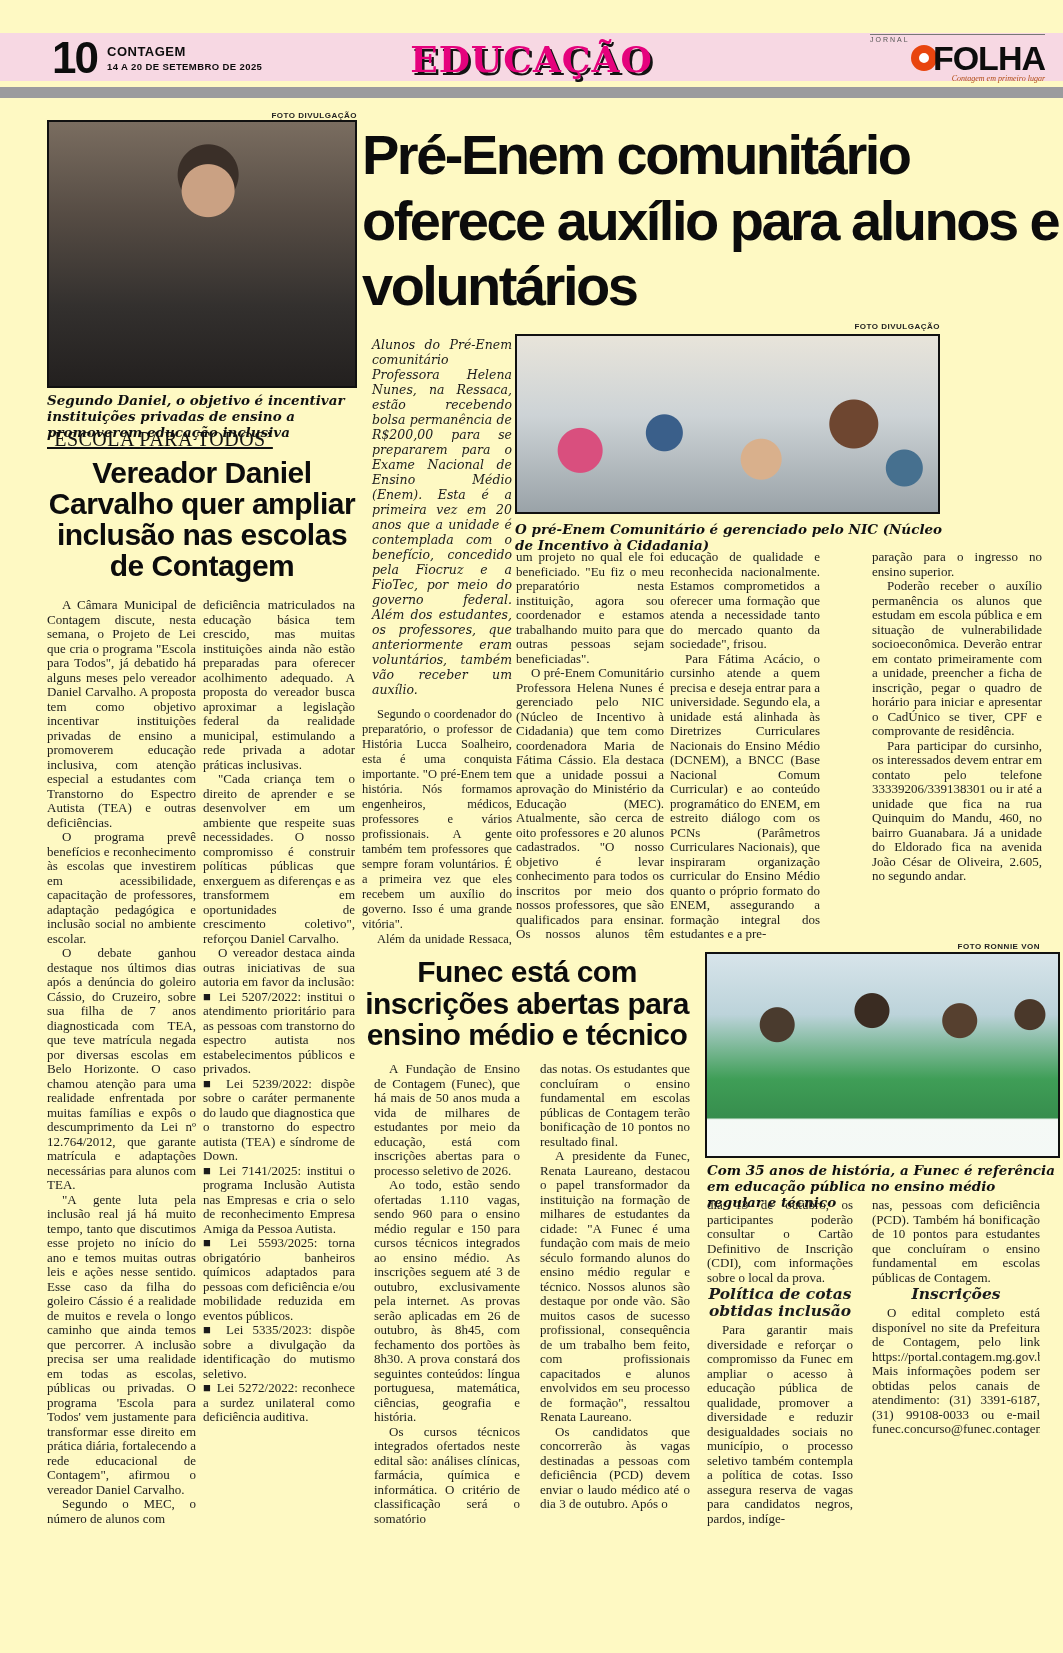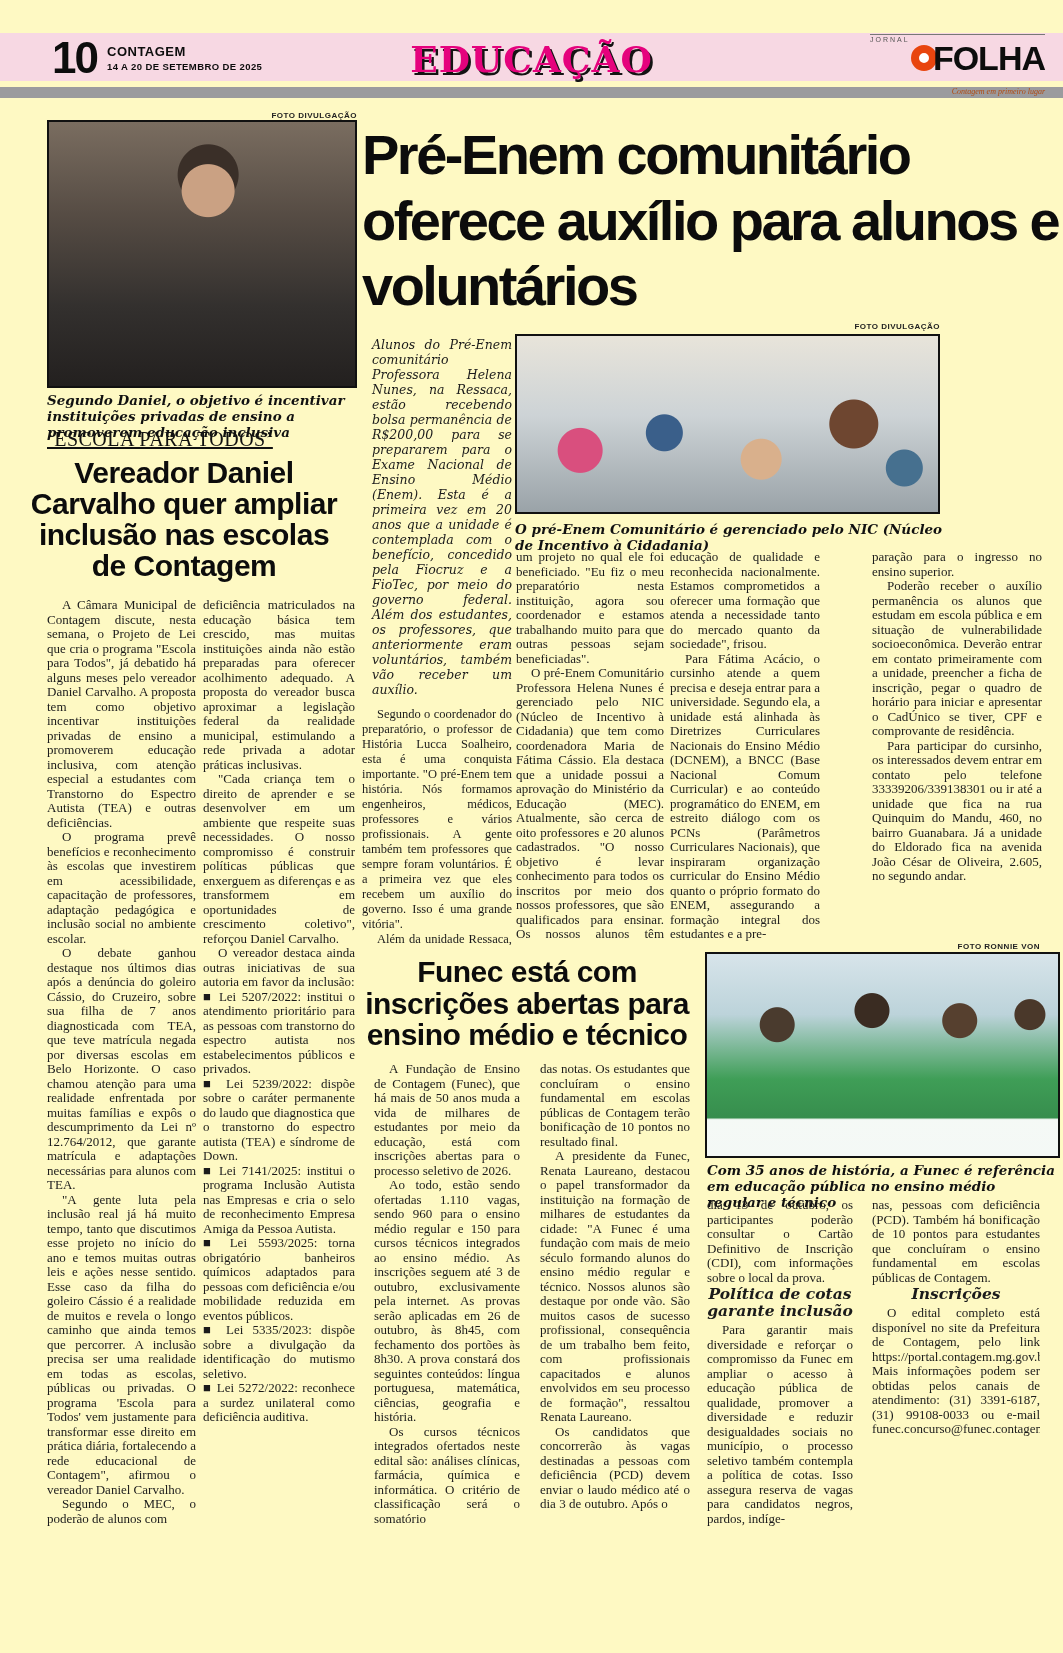--- a/index.html
+++ b/index.html
@@ -19,21 +19,21 @@
              font-family:"DejaVu Serif", serif; font-weight:900; font-size:36px; letter-spacing:1px;
              color:#e5027d; text-shadow:2.5px 2.5px 0 #141414; }
   .brand { position:absolute; right:18px; top:34px; width:175px; text-align:right; }
   .brand-pre { font-family:"Liberation Sans",sans-serif; font-size:7px; letter-spacing:2px;
              color:#555; text-align:left; border-top:1px solid #777; padding-top:1px; }
   .brand-row { display:flex; align-items:center; justify-content:flex-end; margin-top:0px;text-align:right; }
   .brand-o { width:26px; height:26px; border:8px solid #e8450f; border-radius:50%;
              display:inline-block; margin-right:-4px; background:#fff; }
   .brand-name { font-family:"Liberation Sans",sans-serif; font-weight:900; font-size:34px;
              letter-spacing:-1px; color:#0d0d0d; line-height:30px; }
-  .brand-tag { font-size:8px; color:#b0490f; font-style:italic; margin-top:14px; }
+  .brand-tag { font-size:8px; color:#b0490f; font-style:italic; margin-top:1px; }
 
   
   .abs { position:absolute; }
   .photo { border:2px solid #111; }
   .credit { font-family:"Liberation Sans",sans-serif; font-weight:700; font-size:8px;
             letter-spacing:.5px; color:#222; text-align:right; }
   .caption { font-family:"DejaVu Serif",serif; font-weight:700; font-style:italic;
              font-size:13.5px; line-height:1.18; color:#111; }
   .kicker { font-family:"Liberation Serif",serif; font-size:20px; letter-spacing:.5px;
             color:#111; text-decoration:underline; }
@@ -92,27 +92,27 @@
       <span class="brand-o"></span>
       <span class="brand-name">FOLHA</span>
     </div>
     <div class="brand-tag">Contagem em primeiro lugar</div>
   </div>
 
   <div class="abs credit" style="left:47px; top:111px; width:310px;">FOTO DIVULGAÇÃO</div>
   <div class="abs photo ph-daniel" style="left:47px; top:120px;"></div>
   <div class="abs caption" style="left:47px; top:393px; width:312px;">Segundo Daniel, o objetivo é incentivar instituições privadas de ensino a promoverem educação inclusiva</div>
   <div class="abs kicker" style="left:47px; top:428px;">‘ESCOLA PARA TODOS’</div>
-  <h2 class="abs hl hl-md" style="left:24px; top:458px; width:320px;">Vereador Daniel Carvalho quer ampliar inclusão nas escolas de Contagem</h2>
+  <h2 class="abs hl hl-md" style="left:42px; top:458px; width:320px;">Vereador Daniel Carvalho quer ampliar inclusão nas escolas de Contagem</h2>
   <div class="abs col" style="left:47px; top:598px; width:149px; height:1020px;">
     <p>A Câmara Municipal de Contagem discute, nesta semana, o Projeto de Lei que cria o programa "Escola para Todos", já debatido há alguns meses pelo vereador Daniel Carvalho. A proposta tem como objetivo incentivar instituições privadas de ensino a promoverem educação inclusiva, com atenção especial a estudantes com Transtorno do Espectro Autista (TEA) e outras deficiências.</p>
     <p>O programa prevê benefícios e reconhecimento às escolas que investirem em acessibilidade, capacitação de professores, adaptação pedagógica e inclusão social no ambiente escolar.</p>
     <p>O debate ganhou destaque nos últimos dias após a denúncia do goleiro Cássio, do Cruzeiro, sobre sua filha de 7 anos diagnosticada com TEA, que teve matrícula negada por diversas escolas em Belo Horizonte. O caso chamou atenção para uma realidade enfrentada por muitas famílias e expôs o descumprimento da Lei nº 12.764/2012, que garante matrícula e adaptações necessárias para alunos com TEA.</p>
     <p>"A gente luta pela inclusão real já há muito tempo, tanto que discutimos esse projeto no início do ano e temos muitas outras leis e ações nesse sentido. Esse caso da filha do goleiro Cássio é a realidade de muitos e revela o longo caminho que ainda temos que percorrer. A inclusão precisa ser uma realidade em todas as escolas, públicas ou privadas. O programa 'Escola para Todos' vem justamente para transformar esse direito em prática diária, fortalecendo a rede educacional de Contagem", afirmou o vereador Daniel Carvalho.</p>
-    <p>Segundo o MEC, o poderão de alunos com</p>
+    <p>Segundo o MEC, o número de alunos com</p>
   </div>
   <div class="abs col" style="left:203px; top:598px; width:152px; height:1020px;">
     <p class="noind">deficiência matriculados na educação básica tem crescido, mas muitas instituições ainda não estão preparadas para oferecer acolhimento adequado. A proposta do vereador busca aproximar a legislação federal da realidade municipal, estimulando a rede privada a adotar práticas inclusivas.</p>
     <p>"Cada criança tem o direito de aprender e se desenvolver em um ambiente que respeite suas necessidades. O nosso compromisso é construir políticas públicas que enxerguem as diferenças e as transformem em oportunidades de crescimento coletivo", reforçou Daniel Carvalho.</p>
     <p>O vereador destaca ainda outras iniciativas de sua autoria em favor da inclusão:</p>
     <p class="noind">■ Lei 5207/2022: institui o atendimento prioritário para as pessoas com transtorno do espectro autista nos estabelecimentos públicos e privados.</p>
     <p class="noind">■ Lei 5239/2022: dispõe sobre o caráter permanente do laudo que diagnostica que o transtorno do espectro autista (TEA) e síndrome de Down.</p>
     <p class="noind">■ Lei 7141/2025: institui o programa Inclusão Autista nas Empresas e cria o selo de reconhecimento Empresa Amiga da Pessoa Autista.</p>
     <p class="noind">■ Lei 5593/2025: torna obrigatório banheiros químicos adaptados para pessoas com deficiência e/ou mobilidade reduzida em eventos públicos.</p>
     <p class="noind">■ Lei 5335/2023: dispõe sobre a divulgação da identificação do mutismo seletivo.</p>
@@ -151,21 +151,21 @@
   <div class="abs col" style="left:540px; top:1062px; width:150px; height:588px;">
     <p class="noind">das notas. Os estudantes que concluíram o ensino fundamental em escolas públicas de Contagem terão bonificação de 10 pontos no resultado final.</p>
     <p>A presidente da Funec, Renata Laureano, destacou o papel transformador da instituição na formação de milhares de estudantes da cidade: "A Funec é uma fundação com mais de meio século formando alunos do ensino médio regular e técnico. Nossos alunos são destaque por onde vão. São muitos casos de sucesso profissional, consequência de um trabalho bem feito, com profissionais capacitados e alunos envolvidos em seu processo de formação", ressaltou Renata Laureano.</p>
     <p>Os candidatos que concorrerão às vagas destinadas a pessoas com deficiência (PCD) devem enviar o laudo médico até o dia 3 de outubro. Após o</p>
   </div>
   <div class="abs credit" style="left:920px; top:942px; width:120px;">FOTO RONNIE VON</div>
   <div class="abs photo ph-funec" style="left:705px; top:952px;"></div>
   <div class="abs caption" style="left:707px; top:1163px; width:348px;">Com 35 anos de história, a Funec é referência em educação pública no ensino médio regular e técnico</div>
   <div class="abs col" style="left:707px; top:1198px; width:146px; height:452px;">
     <p class="noind">dia 13 de outubro, os participantes poderão consultar o Cartão Definitivo de Inscrição (CDI), com informações sobre o local da prova.</p>
-    <p class="subhead">Política de cotas garante inclusão</p>
+    <p class="subhead">Política de cotas obtidas inclusão</p>
     <p>Para garantir mais diversidade e reforçar o compromisso da Funec em ampliar o acesso à educação pública de qualidade, promover a diversidade e reduzir desigualdades sociais no município, o processo seletivo também contempla a política de cotas. Isso assegura reserva de vagas para candidatos negros, pardos, indíge-</p>
   </div>
   <div class="abs col" style="left:872px; top:1198px; width:168px; height:452px;">
     <p class="noind">nas, pessoas com deficiência (PCD). Também há bonificação de 10 pontos para estudantes que concluíram o ensino fundamental em escolas públicas de Contagem.</p>
     <p class="subhead">Inscrições</p>
     <p>O edital completo está disponível no site da Prefeitura de Contagem, pelo link https://portal.contagem.mg.gov.br/portal/editais/0/3/5910/.</p>
     <p class="noind">Mais informações podem ser obtidas pelos canais de atendimento: (31) 3391-6187, (31) 99108-0033 ou e-mail funec.concurso@funec.contagem.mg.gov.br.</p>
   </div>
 
 </div>

